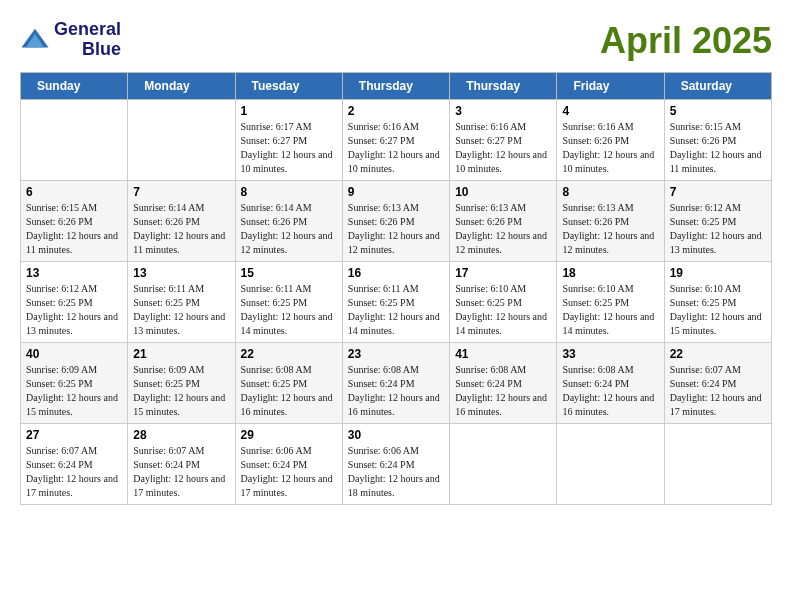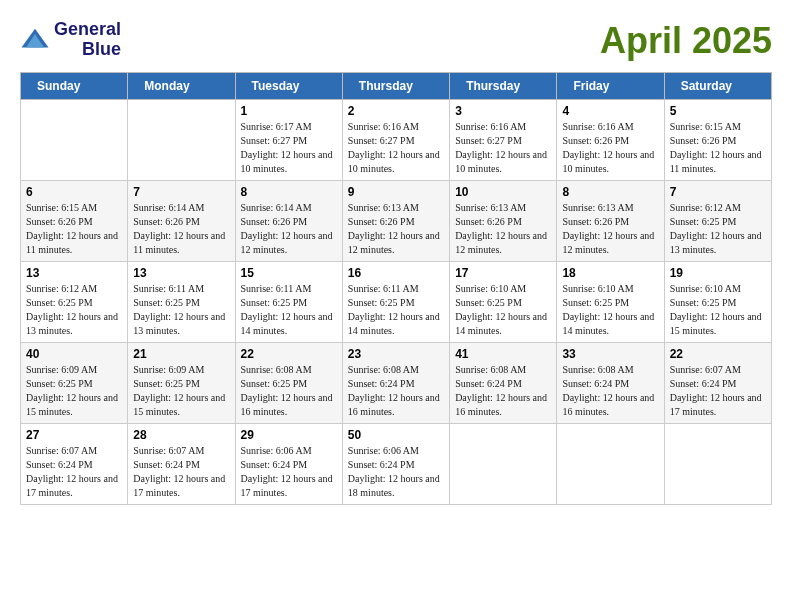--- a/index.html
+++ b/index.html
@@ -244,21 +244,21 @@
         </td>
         <td>
           <span class="day-num">28</span>
           <div class="day-detail">Sunrise: 6:07 AM<br>Sunset: 6:24 PM<br>Daylight: 12 hours and 17 minutes.</div>
         </td>
         <td>
           <span class="day-num">29</span>
           <div class="day-detail">Sunrise: 6:06 AM<br>Sunset: 6:24 PM<br>Daylight: 12 hours and 17 minutes.</div>
         </td>
         <td>
-          <span class="day-num">50</span>
+          <span class="day-num">30</span>
           <div class="day-detail">Sunrise: 6:06 AM<br>Sunset: 6:24 PM<br>Daylight: 12 hours and 18 minutes.</div>
         </td>
         <td class="empty-cell"></td>
         <td class="empty-cell"></td>
         <td class="empty-cell"></td>
       </tr>
     </tbody>
 </table>
 
 </body></html>

